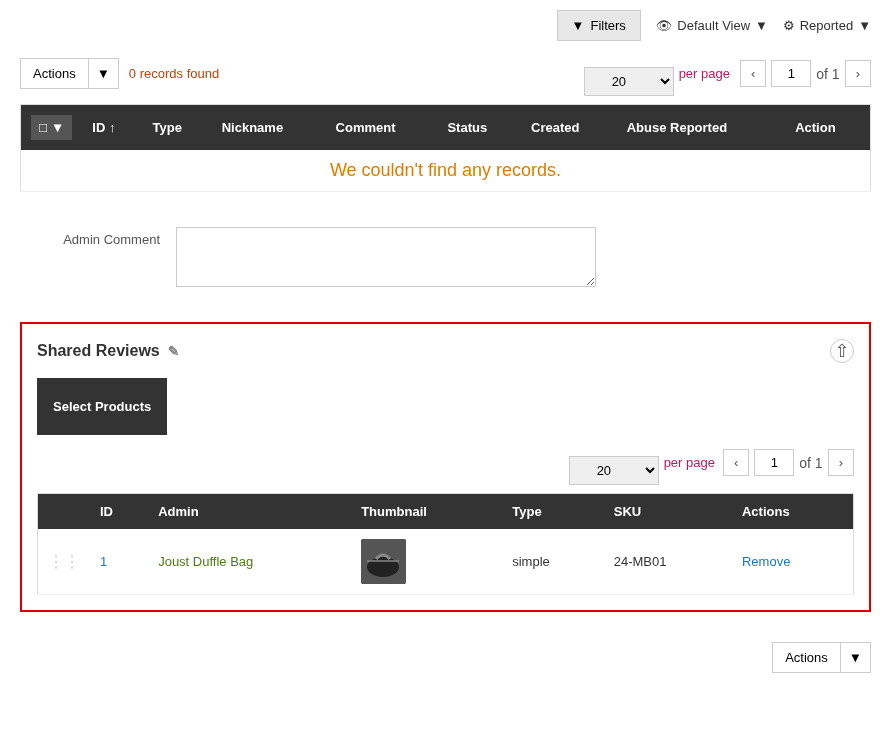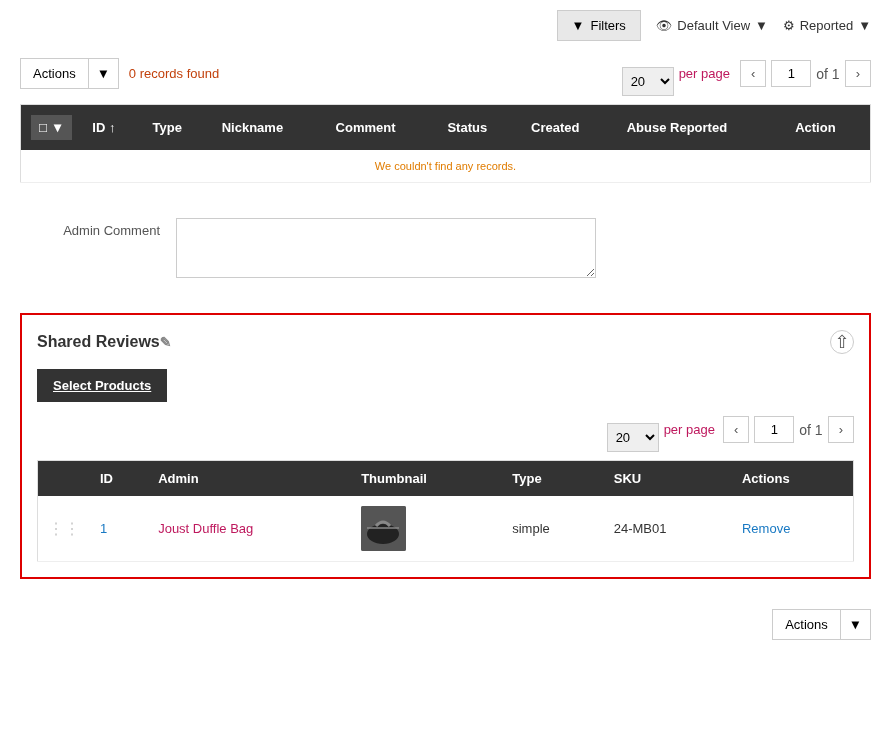--- a/index.html
+++ b/index.html
@@ -23,62 +23,62 @@
     .actions-btn { background: #fff; border: none; padding: 7px 12px; cursor: pointer; font-size: 13px; }
     .actions-dropdown { background: #fff; border: none; border-left: 1px solid #ccc; padding: 7px 8px; cursor: pointer; }
     
     .records-count { color: #c2410c; font-size: 13px; }
     
     .spacer { flex: 1; }
     
     .pagination-group { display: flex; align-items: center; gap: 5px; }
     
     .per-page-select { display: flex; align-items: center; gap: 5px; }
-    .per-page-select select { border: 1px solid #ccc; padding: 5px 4px; font-size: 13px; margin-top: 16px; }
+    .per-page-select select { border: 1px solid #ccc; padding: 5px 23px; font-size: 13px; margin-top: 16px; }
     .per-page-label { color: #be185d; font-size: 13px; }
     
     .nav-btn { background: #fff; border: 1px solid #ccc; padding: 5px 10px; cursor: pointer; font-size: 13px; color: #555; }
     
     .page-input { border: 1px solid #ccc; padding: 5px 8px; width: 40px; text-align: center; font-size: 13px; }
     .of-total { color: #555; font-size: 14px; }
     
     .data-grid { width: 100%; border-collapse: collapse; border: 1px solid #ddd; margin-bottom: 20px; }
     .data-grid thead tr { background: #333; color: #fff; }
     .data-grid thead th { padding: 10px 10px; text-align: left; font-size: 13px; font-weight: bold; }
     .data-grid tbody tr { border-bottom: 1px solid #eee; }
-    .data-grid tbody td { padding: 10px; font-size: 11px; }
+    .data-grid tbody td { padding: 10px; font-size: 18px; }
     
     .th-checkbox { width: 40px; text-align: center; }
     .checkbox-header { background: #555; border: none; padding: 5px 8px; cursor: pointer; color: #fff; display: flex; align-items: center; gap: 4px; }
     
     .empty-row td { text-align: center; color: #e07c00; padding: 25px; }
     
     .admin-comment-section { margin-bottom: 20px; }
     .admin-comment-row { display: flex; align-items: flex-start; gap: 16px; padding: 15px 20px; }
     .admin-comment-label { color: #555; font-size: 13px; width: 120px; text-align: right; padding-top: 5px; }
     .admin-comment-textarea { border: 1px solid #ccc; width: 420px; height: 60px; resize: vertical; padding: 6px; font-size: 13px; font-family: Arial, sans-serif; }
     
     .shared-reviews-section { border: 2px solid #d00; padding: 15px; margin-bottom: 20px; position: relative; }
     .shared-reviews-header { display: flex; align-items: center; justify-content: space-between; margin-bottom: 15px; }
-    .shared-reviews-title { font-size: 16px; font-weight: bold; color: #333; display: flex; align-items: center; }
+    .shared-reviews-title { font-size: 16px; font-weight: bold; color: #333; display: flex; align-items: center; gap: 8px; }
     .edit-icon { color: #888; cursor: pointer; font-size: 14px; }
     .collapse-icon { color: #555; cursor: pointer; font-size: 18px; border: 1px solid #ccc; border-radius: 50%; width: 24px; height: 24px; display: flex; align-items: center; justify-content: center; }
     
-    .btn-select-products { background: #333; color: #fff; border: none; padding: 9px 16px; cursor: pointer; font-size: 13px; font-weight: bold; margin-bottom: 5px; text-decoration: underline; }
+    .btn-select-products { background: #333; color: #fff; border: none; padding: 21px 16px; cursor: pointer; font-size: 13px; font-weight: bold; margin-bottom: 5px; }
     
     .second-grid-toolbar { display: flex; align-items: center; justify-content: flex-end; gap: 8px; margin-bottom: 8px; }
     
     .products-grid { width: 100%; border-collapse: collapse; border: 1px solid #ddd; }
     .products-grid thead tr { background: #333; color: #fff; }
     .products-grid thead th { padding: 10px; text-align: left; font-size: 13px; font-weight: bold; }
     .products-grid tbody tr { border-bottom: 1px solid #eee; }
     .products-grid tbody td { padding: 10px; font-size: 13px; vertical-align: middle; }
     
     .product-id-link { color: #1979c3; text-decoration: none; }
-    .product-name { color: #be185d; }
+    .product-name { color: #4d7c0f; }
     
     .drag-handle { color: #ccc; font-size: 16px; cursor: move; }
     
     .product-thumbnail { width: 45px; height: 45px; background: #666; border-radius: 2px; display: flex; align-items: center; justify-content: center; overflow: hidden; }
     
     .remove-link { color: #1979c3; text-decoration: none; cursor: pointer; }
 
     .bottom-actions-section { display: flex; align-items: center; justify-content: flex-end; gap: 10px; padding: 10px 0; }
     .actions-btn-group2 { display: flex; align-items: center; border: 1px solid #ccc; }
   </style>

